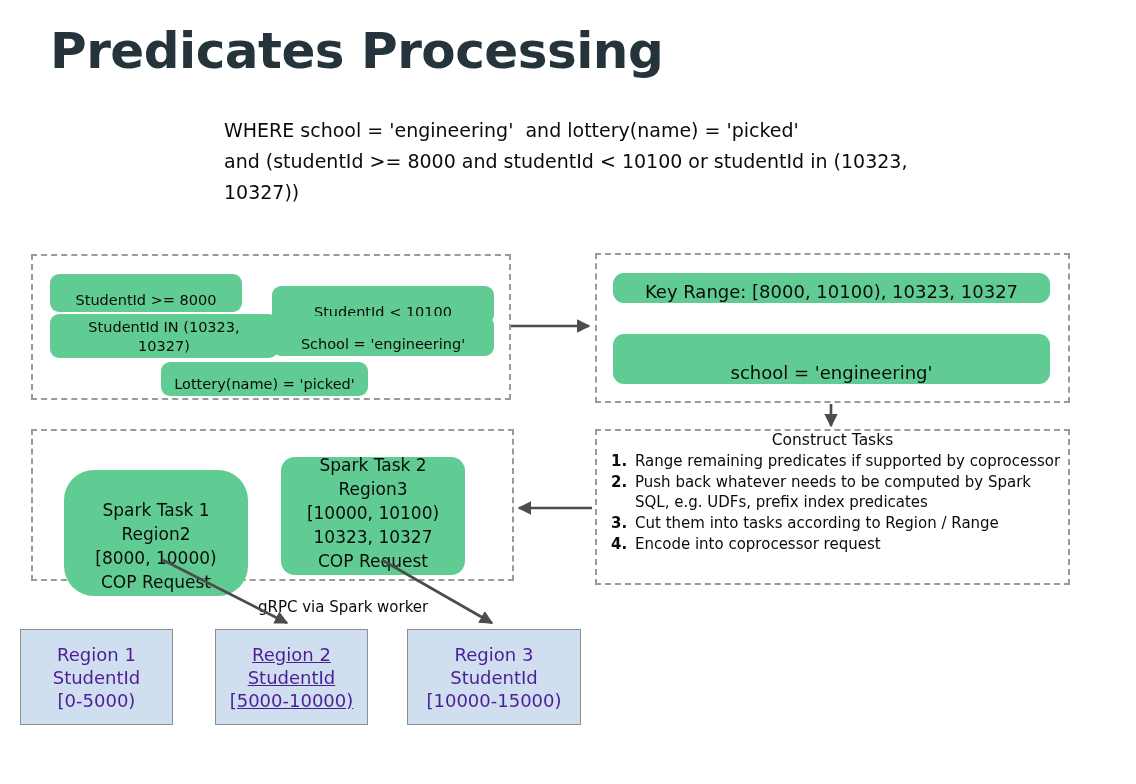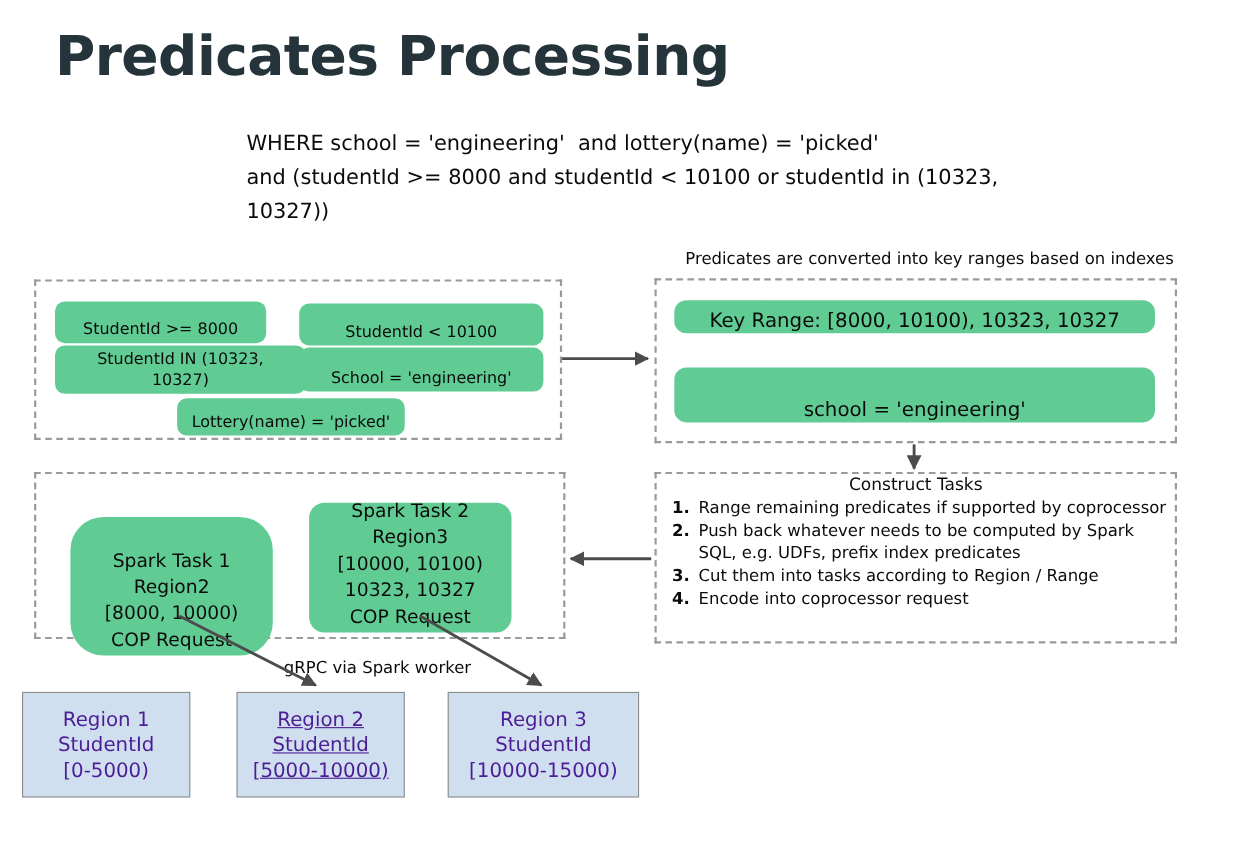--- a/index.html
+++ b/index.html
@@ -138,29 +138,28 @@
 <div id="canvas">
 
   <div class="abs" id="page-title">Predicates Processing</div>
 
   <div class="abs" id="sql-block">
     <div class="sql-line">WHERE school = 'engineering'  and lottery(name) = 'picked'</div>
     <div class="sql-line">and (studentId &gt;= 8000 and studentId &lt; 10100 or studentId in (10323,</div>
     <div class="sql-line">10327))</div>
   </div>
 
-  <div class="abs caption" style="left:623px; top:226px;">Predicates are converted into key ranges based on indexes</div>
 
   <div class="abs dashed-box" style="left:31px; top:254px; width:480px; height:146px;"></div>
 
   <div class="abs green-pill" style="left:50px; top:274px; width:192px; height:38px;">
     <span class="pill-text">StudentId &gt;= 8000</span>
   </div>
 
-  <div class="abs green-pill" style="left:272px; top:276px; width:222px; height:38px;">
+  <div class="abs green-pill" style="left:272px; top:286px; width:222px; height:38px;">
     <span class="pill-text">StudentId &lt; 10100</span>
   </div>
 
   <div class="abs green-pill" style="left:50px; top:314px; width:228px; height:44px;">
     <span class="pill-text">StudentId IN (10323,
 10327)</span>
   </div>
 
   <div class="abs green-pill" style="left:272px; top:316px; width:222px; height:40px;">
     <span class="pill-text">School = 'engineering'</span>

